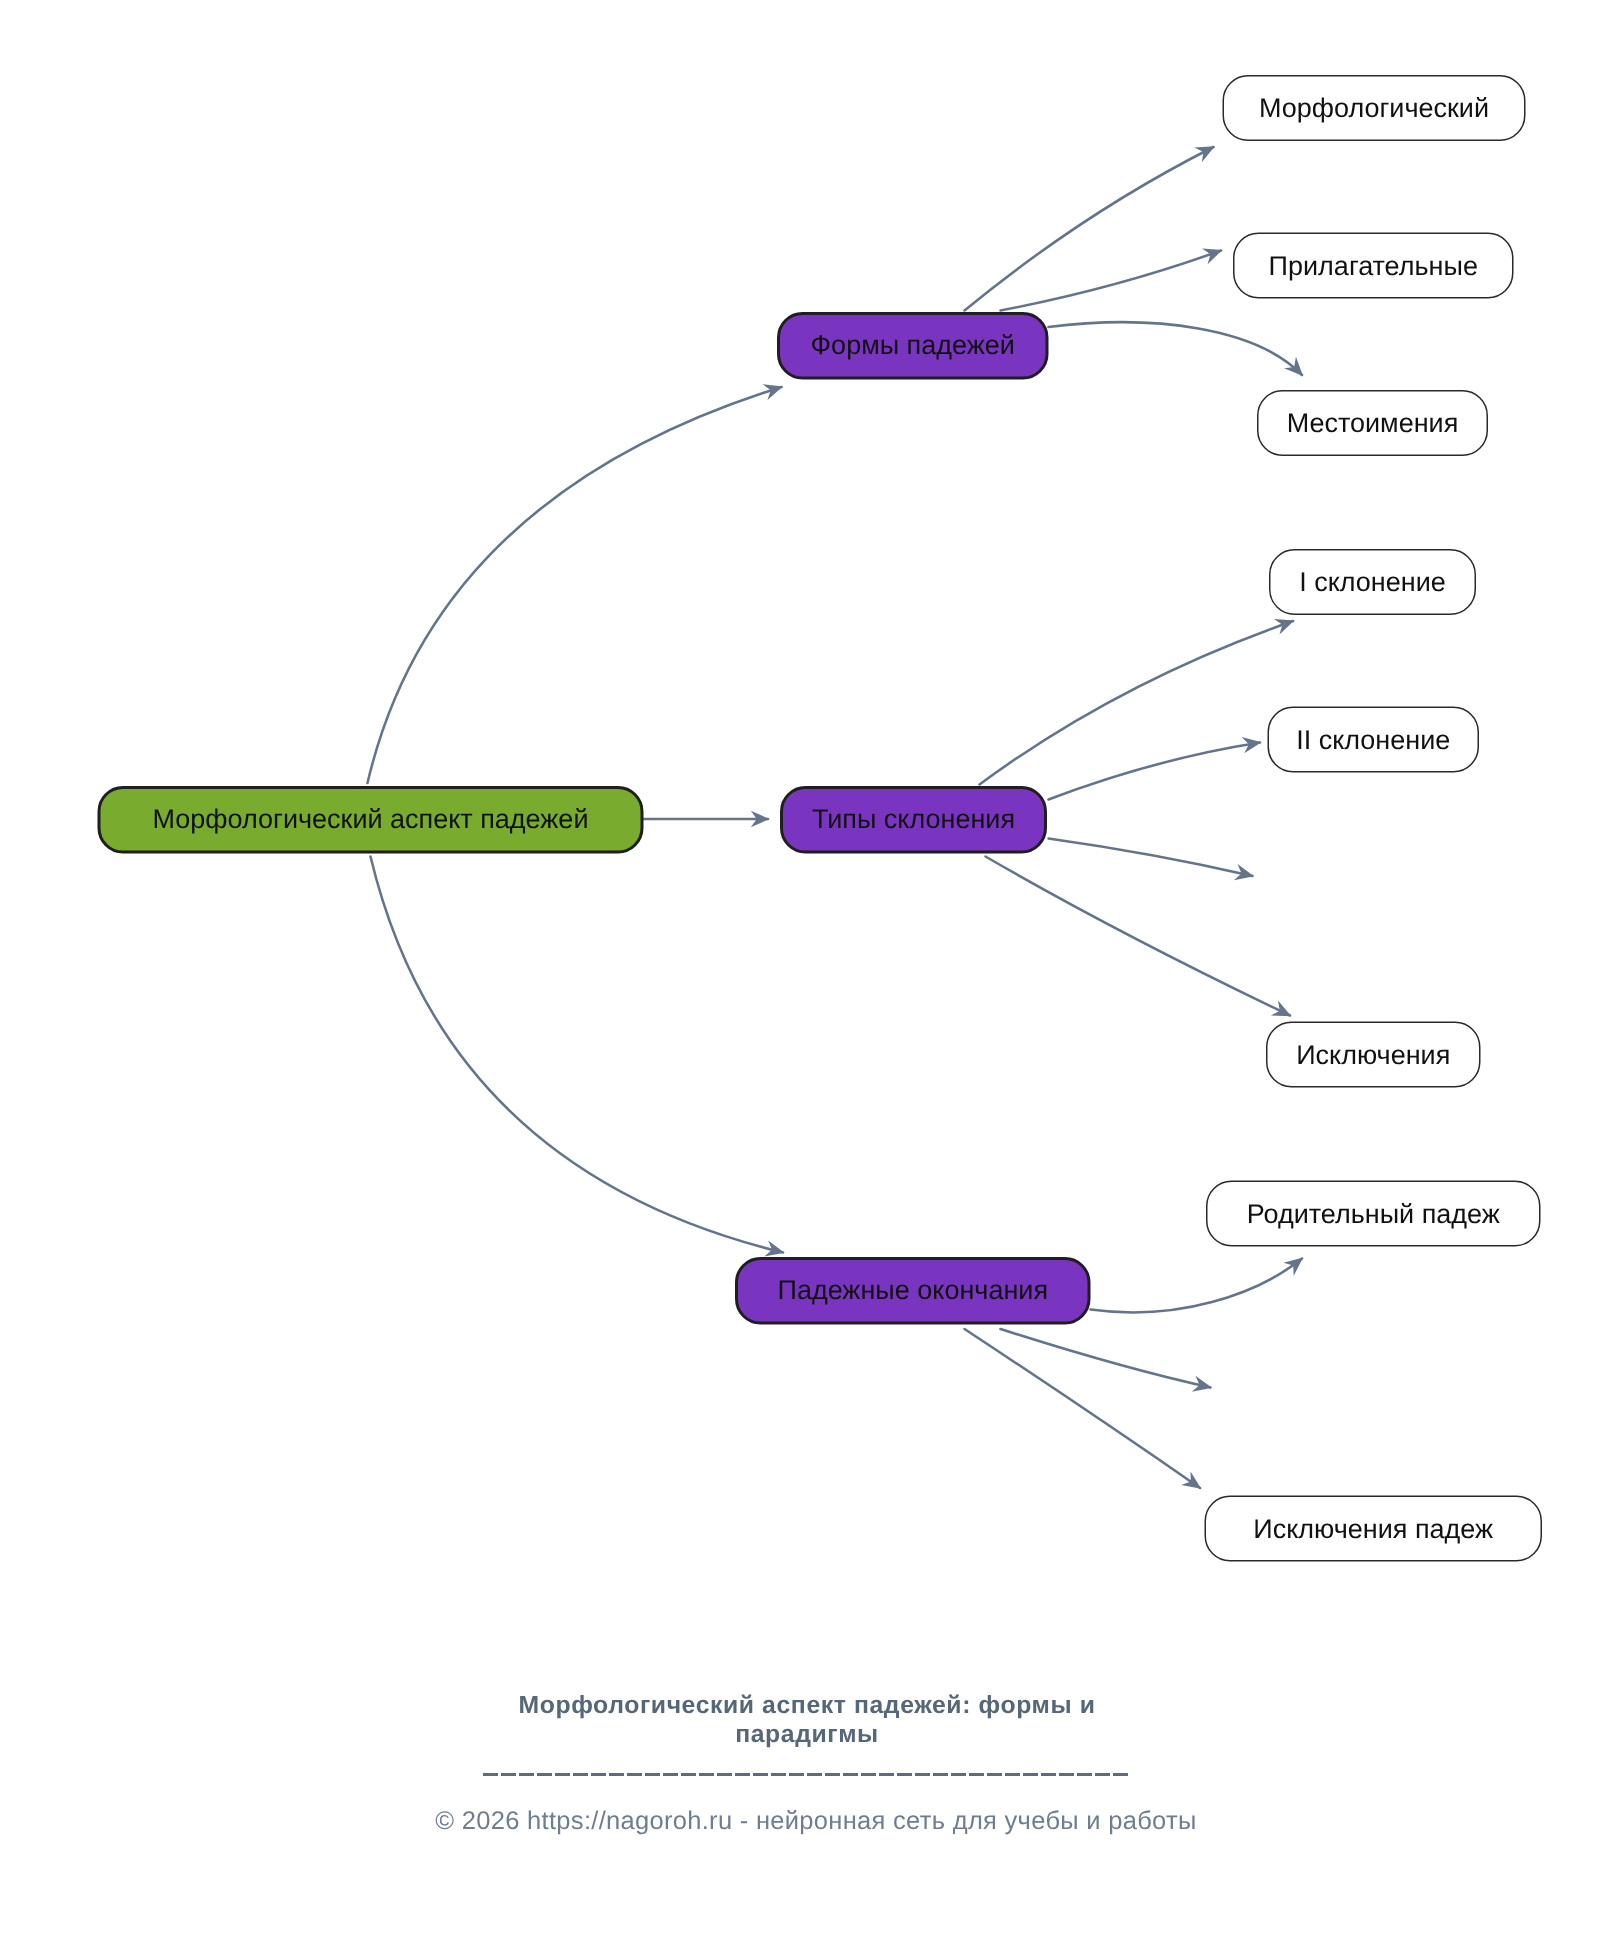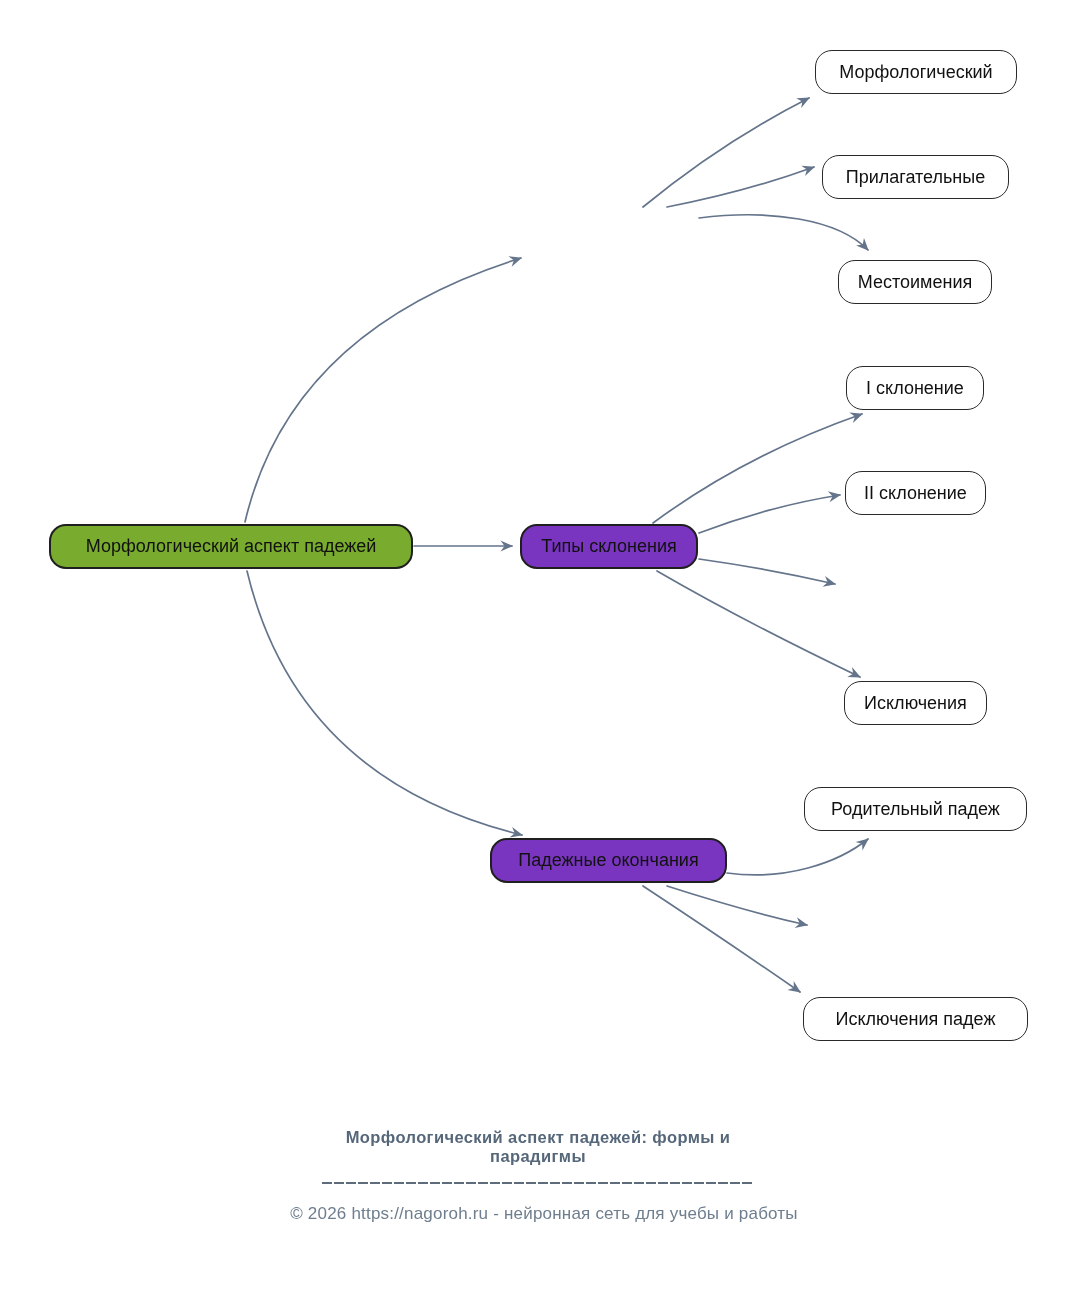--- a/index.html
+++ b/index.html
@@ -14,21 +14,21 @@
     overflow:hidden;margin:0 auto;
   }
   svg.edges{position:absolute;left:0;top:0;width:1076px;height:1300px;}
   svg.edges path.edge{fill:none;stroke:var(--edge);stroke-width:1.7px;stroke-linecap:round;}
   .arrow-head{fill:var(--edge);stroke:none;}
   .node{
     position:absolute;box-sizing:border-box;display:flex;align-items:center;justify-content:center;
     border:2px solid var(--node-border);border-radius:17px;color:var(--node-text);
     font-size:18px;white-space:nowrap;cursor:pointer;
   }
-  .node.root{background:var(--root-fill);}
+  .node.root{background:var(--root-fill);margin-left:16px;}
   .node.branch{background:var(--branch-fill);}
   .node.leaf{background:var(--leaf-fill);border-width:1.8px;border-color:#2a2a2a;}
   .footer-title{
     position:absolute;left:0;right:0;top:1128px;text-align:center;
     font-weight:bold;font-size:16.5px;line-height:19px;color:var(--footer-title);
     letter-spacing:0.4px;
   }
   .footer-title span{display:inline-block;max-width:480px;}
   .footer-divider{
     position:absolute;left:50%;top:1182px;width:432px;height:2px;margin-left:-216px;
@@ -62,20 +62,23 @@
     <path class="edge" d="M 657 571 Q 745 622 860 677" marker-end="url(#arrow)"></path>
     <path class="edge" d="M 727 873 C 785 881 838 863 868 839" marker-end="url(#arrow)"></path>
     <path class="edge" d="M 667 886 Q 748 912 807 925" marker-end="url(#arrow)"></path>
     <path class="edge" d="M 643 886 Q 728 942 800 992" marker-end="url(#arrow)"></path>
   </svg>
 
   <div class="node root" style="left:49px;top:524px;width:364px;height:45px">
     <span>Морфологический аспект падежей</span>
   </div>
 
+  <div class="node branch" style="left:518px;top:208px;width:181px;height:45px">
+    <span>Формы падежей</span>
+  </div>
   <div class="node branch" style="left:520px;top:524px;width:178px;height:45px">
     <span>Типы склонения</span>
   </div>
   <div class="node branch" style="left:490px;top:838px;width:237px;height:45px">
     <span>Падежные окончания</span>
   </div>
 
   <div class="node leaf" style="left:815px;top:50px;width:202px;height:44px">
     <span>Морфологический</span>
   </div>

